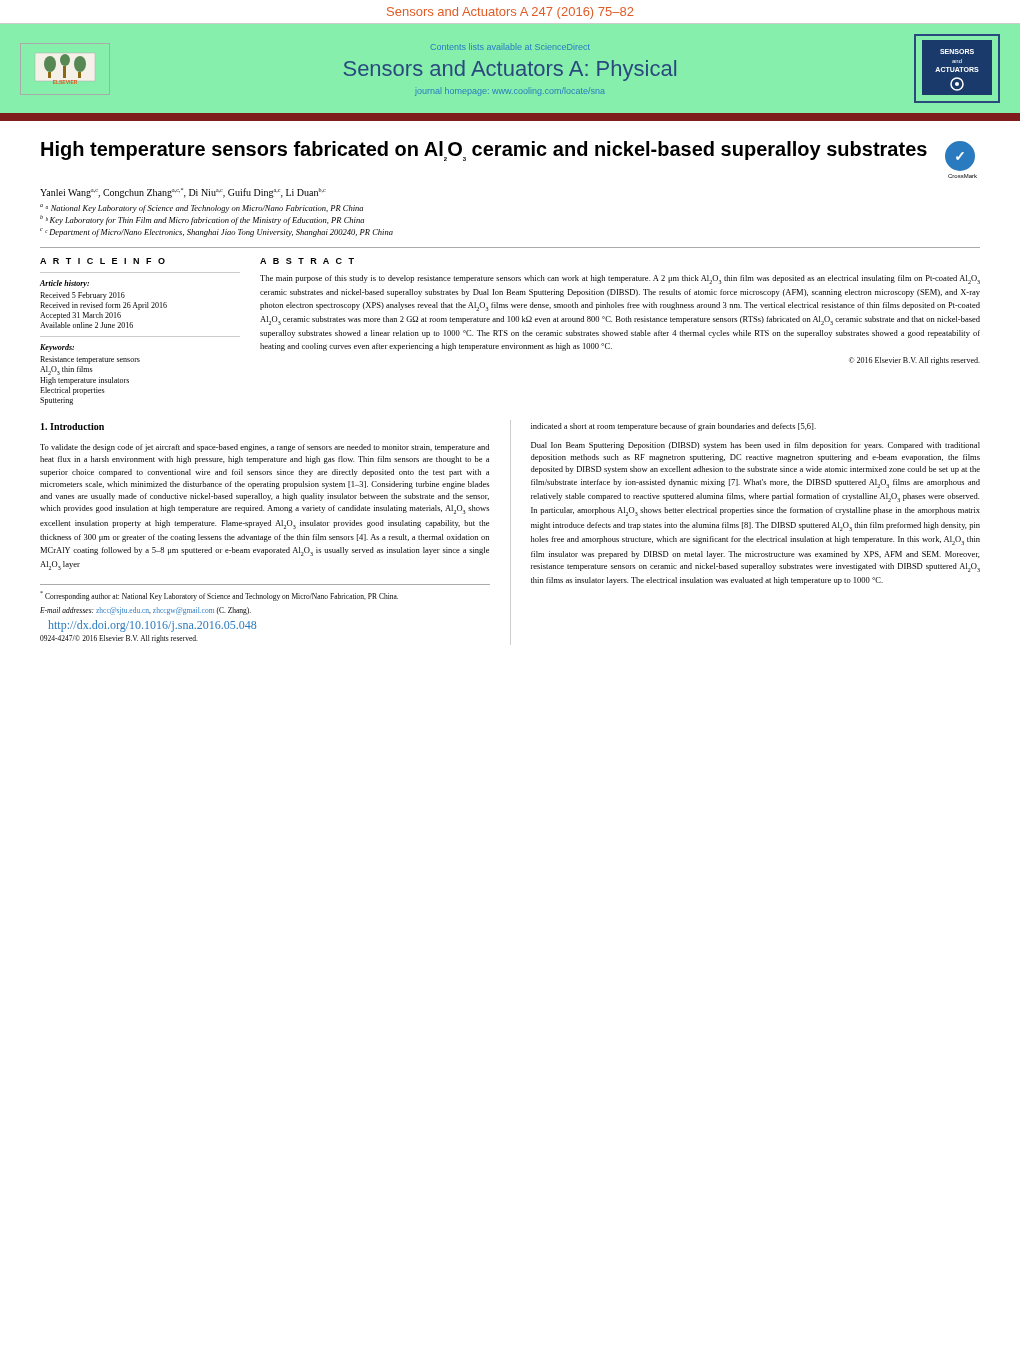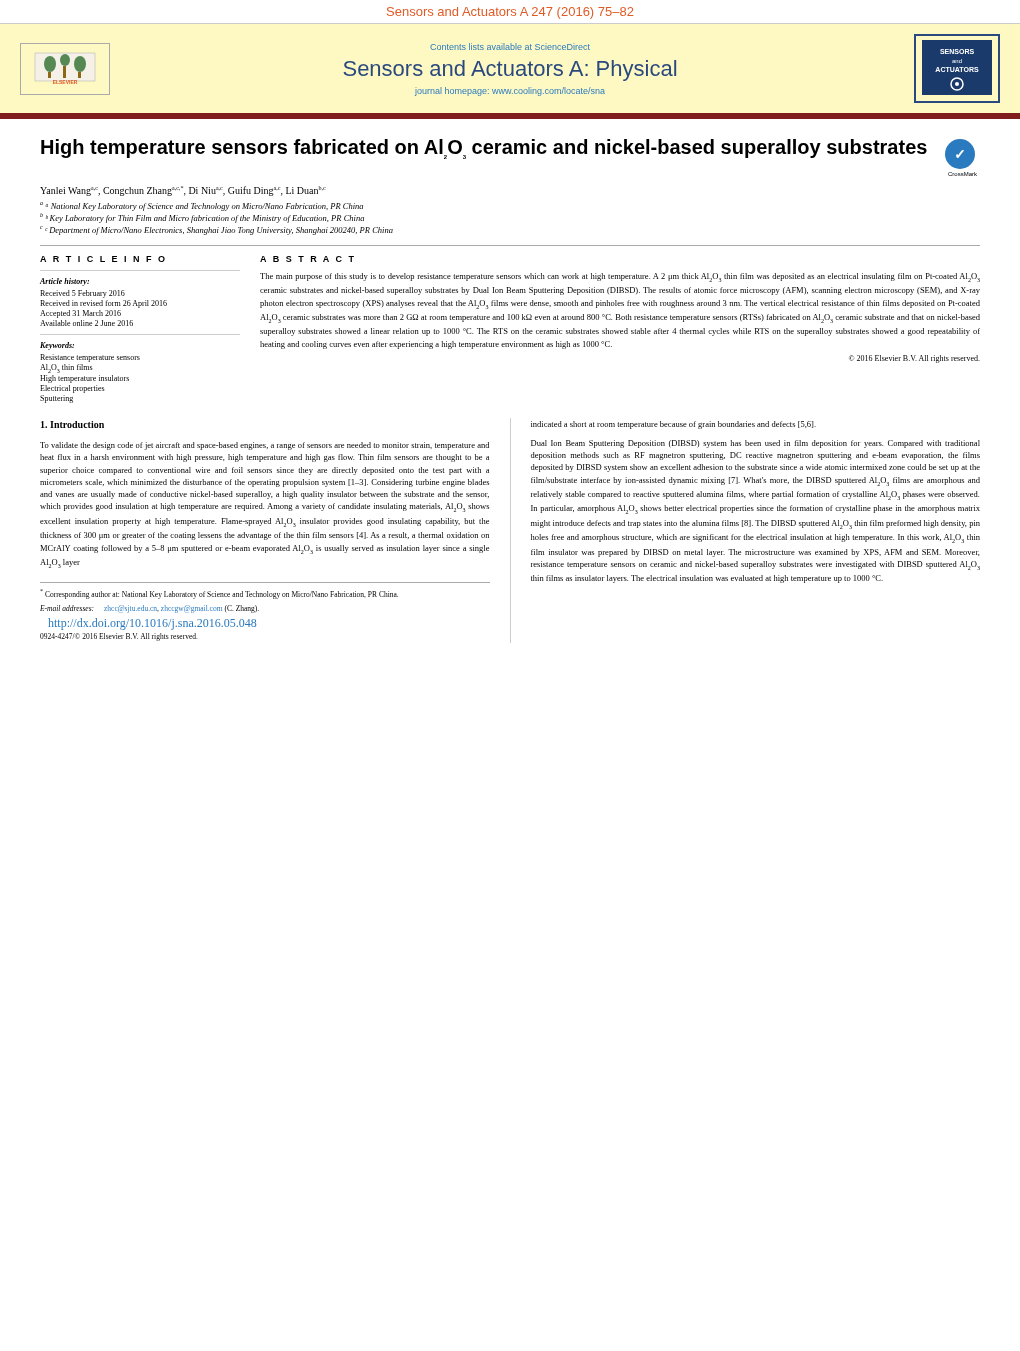--- a/index.html
+++ b/index.html
@@ -21,22 +21,22 @@
       font-size: 13px;
       color: #e05b25;
       font-family: Arial, sans-serif;
     }
 
     
     .journal-header {
       display: flex;
       align-items: center;
       padding: 10px 20px;
-      border-bottom: 6px solid #7f1d1d;
-      background: #fef9c3;
+      border-bottom: 8px solid #7f1d1d;
+      background: #86efac;
     }
 
     .elsevier-logo {
       width: 90px;
       flex-shrink: 0;
     }
 
     .elsevier-logo-box {
       border: 1px solid #aaa;
       padding: 4px;
@@ -392,21 +392,21 @@
       <div class="section-heading">1.  Introduction</div>
       <p>
         To validate the design code of jet aircraft and space-based engines, a range of sensors are needed to monitor strain, temperature and heat flux in a harsh environment with high pressure, high temperature and high gas flow. Thin film sensors are thought to be a superior choice compared to conventional wire and foil sensors since they are directly deposited onto the test part with a micrometers scale, which minimized the disturbance of the operating propulsion system [1–3]. Considering turbine engine blades and vanes are usually made of conductive nickel-based superalloy, a high quality insulator between the substrate and the sensor, which provides good insulation at high temperature are required. Among a variety of candidate insulating materials, Al<sub>2</sub>O<sub>3</sub> shows excellent insulation property at high temperature. Flame-sprayed Al<sub>2</sub>O<sub>3</sub> insulator provides good insulating capability, but the thickness of 300 μm or greater of the coating lessens the advantage of the thin film sensors [4]. As a result, a thermal oxidation on MCrAlY coating followed by a 5–8 μm sputtered or e-beam evaporated Al<sub>2</sub>O<sub>3</sub> is usually served as insulation layer since a single Al<sub>2</sub>O<sub>3</sub> layer
       </p>
 
       <div class="footnote-area">
         <div>
           <sup>*</sup> Corresponding author at: National Key Laboratory of Science and Technology on Micro/Nano Fabrication, PR China.
         </div>
         <div style="margin-top:3px;">
-          <i>E-mail addresses:</i> <span style="color:#2a7abf;margin-left:8px;">zhcc@sjtu.edu.cn</span>, <span style="color:#2a7abf;">zhccgw@gmail.com</span> (C. Zhang).
+          <i>E-mail addresses:</i> <span style="color:#2a7abf;">zhcc@sjtu.edu.cn</span>, <span style="color:#2a7abf;">zhccgw@gmail.com</span> (C. Zhang).
         </div>
       </div>
 
       <div class="doi-line">http://dx.doi.org/10.1016/j.sna.2016.05.048</div>
       <div class="issn-line">0924-4247/© 2016 Elsevier B.V. All rights reserved.</div>
     </div>
 
     <div class="col-divider"></div>
 
     <div class="body-col">

